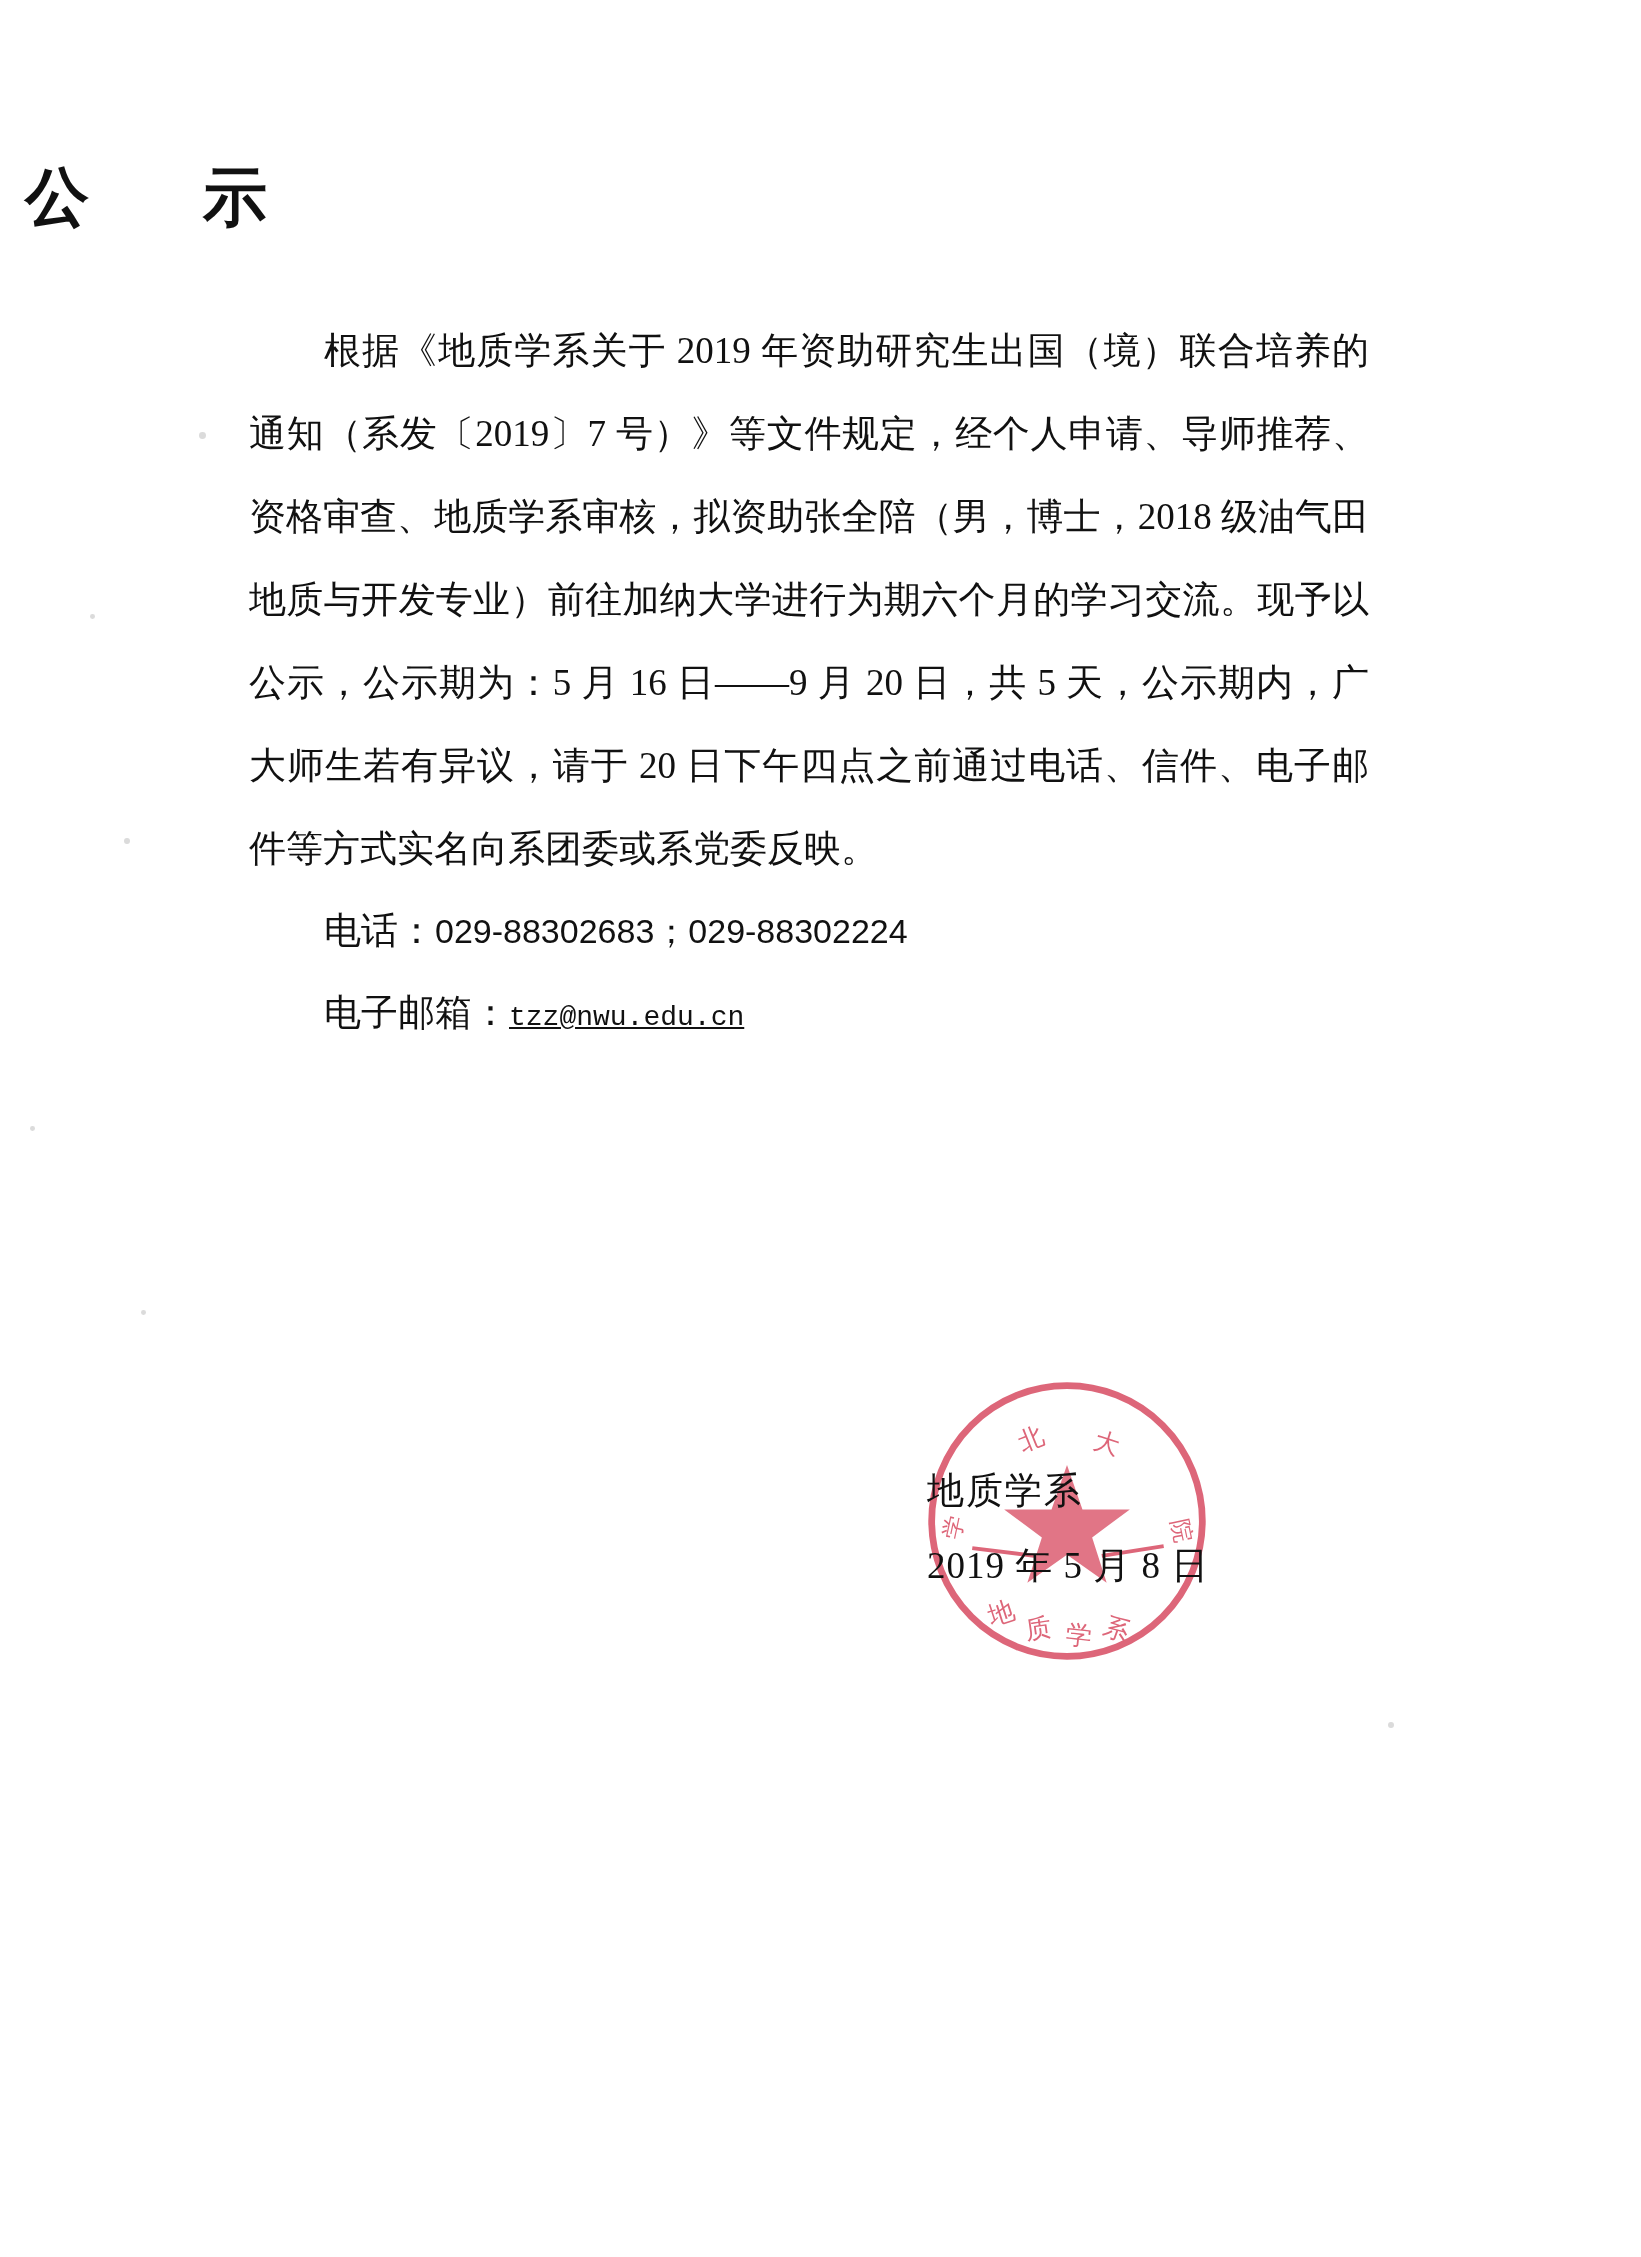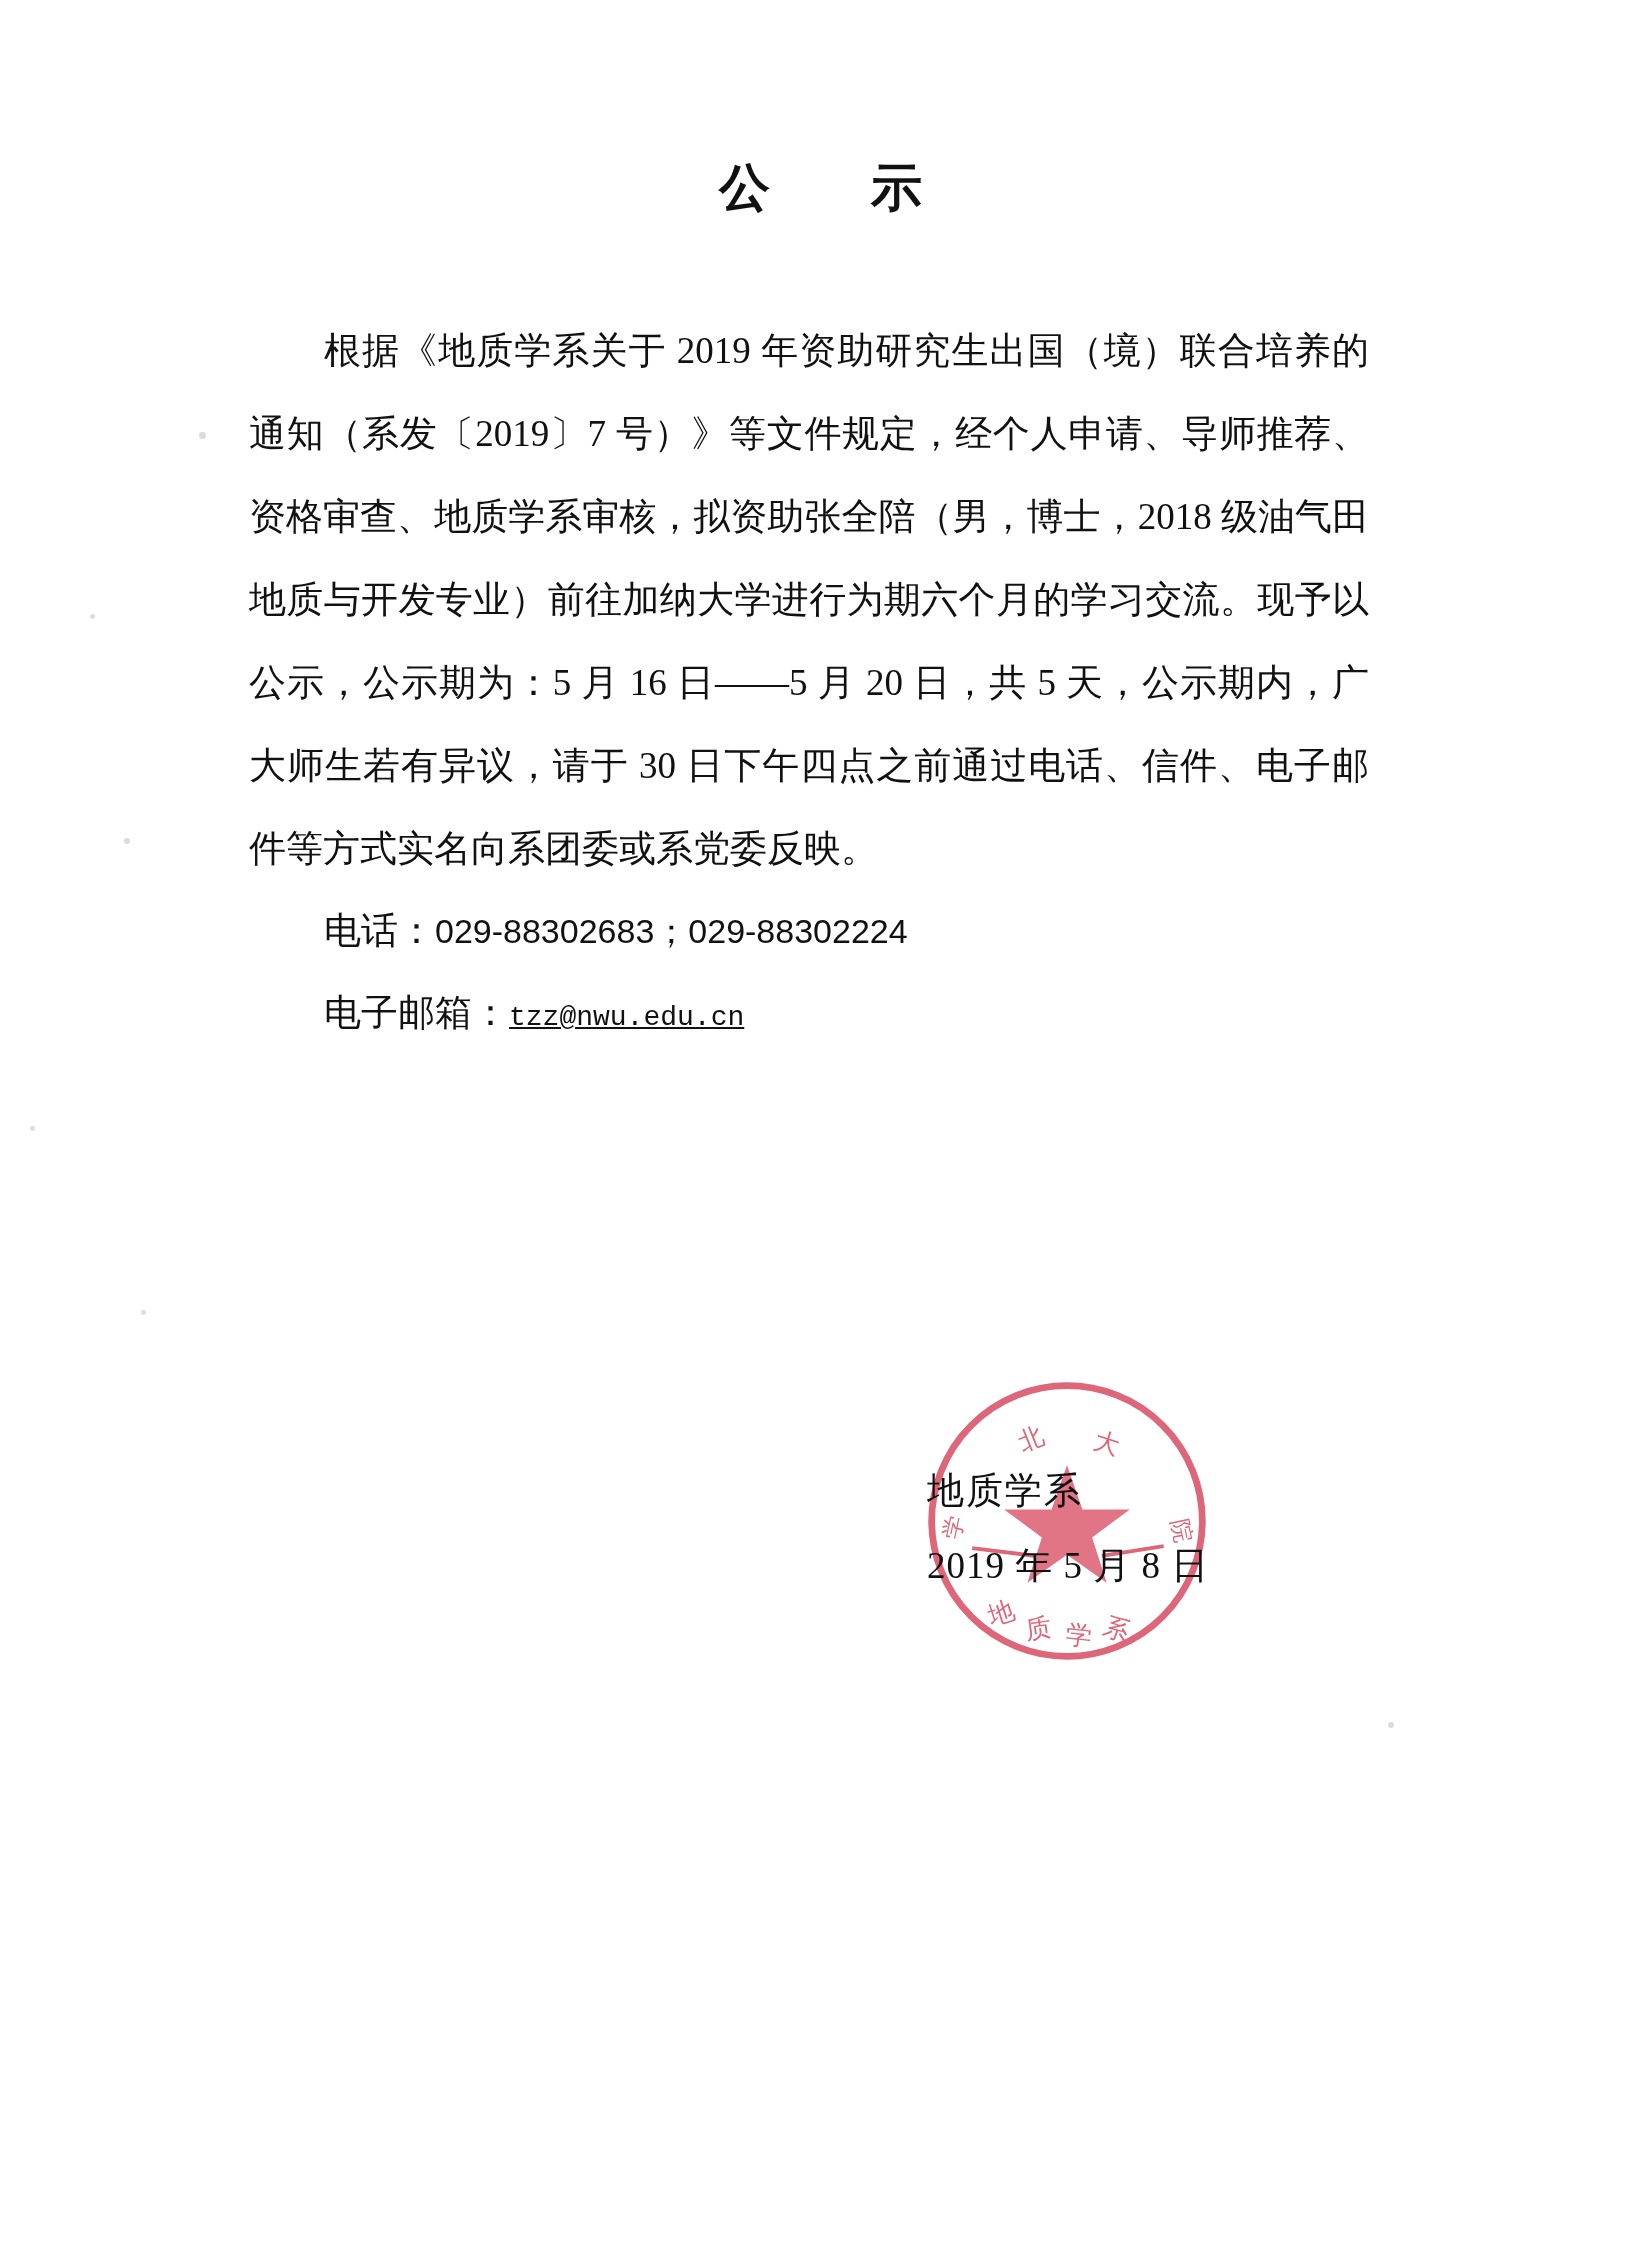--- a/index.html
+++ b/index.html
@@ -29,22 +29,22 @@
     left: 0; top: 0;
     width: 1641px;
     height: 2257px;
   }
 
   .doc-title {
     position: absolute;
     top: 154px;
     left: 0;
     width: 1641px;
-    text-align: center;
-    font-size: 51px;
+    text-align: left;
+    font-size: 64px;
     font-weight: bold;
     letter-spacing: 25px;
     text-indent: 25px;
     font-family: "Liberation Serif", "DejaVu Serif", serif;
     color: #111;
   }
 
   .body-block {
     position: absolute;
     top: 309px;
@@ -117,21 +117,21 @@
   <div class="speck" style="left:199px;top:432px;width:6.8px;height:6.8px;"></div>
   <div class="speck" style="left:124px;top:838px;width:5.8px;height:5.8px;"></div>
   <div class="speck" style="left:90px;top:614px;width:4.8px;height:4.8px;"></div>
   <div class="speck" style="left:141px;top:1310px;width:4.8px;height:4.8px;"></div>
   <div class="speck" style="left:1388px;top:1722px;width:5.8px;height:5.8px;"></div>
   <div class="speck" style="left:30px;top:1126px;width:4.8px;height:4.8px;"></div>
 
   <div class="doc-title">公　示</div>
 
   <div class="body-block">
-    <p class="para">根据《地质学系关于 2019 年资助研究生出国（境）联合培养的通知（系发〔2019〕7 号）》等文件规定，经个人申请、导师推荐、资格审查、地质学系审核，拟资助张全陪（男，博士，2018 级油气田地质与开发专业）前往加纳大学进行为期六个月的学习交流。现予以公示，公示期为：5 月 16 日——5 月 20 日，共 5 天，公示期内，广大师生若有异议，请于 30 日下午四点之前通过电话、信件、电子邮件等方式实名向系团委或系党委反映。</p>
+    <p class="para">根据《地质学系关于 2019 年资助研究生出国（境）联合培养的通知（系发〔2019〕7 号）》等文件规定，经个人申请、导师推荐、资格审查、地质学系审核，拟资助张全陪（男，博士，2018 级油气田地质与开发专业）前往加纳大学进行为期六个月的学习交流。现予以公示，公示期为：5 月 16 日——9 月 20 日，共 5 天，公示期内，广大师生若有异议，请于 20 日下午四点之前通过电话、信件、电子邮件等方式实名向系团委或系党委反映。</p>
 
     <p class="contact-line">
       <span>电话：</span><span class="mono">029-88302683；029-88302224</span>
     </p>
 
     <p class="contact-line">
       <span>电子邮箱：</span><span class="email-link">tzz@nwu.edu.cn</span>
     </p>
   </div>
 

